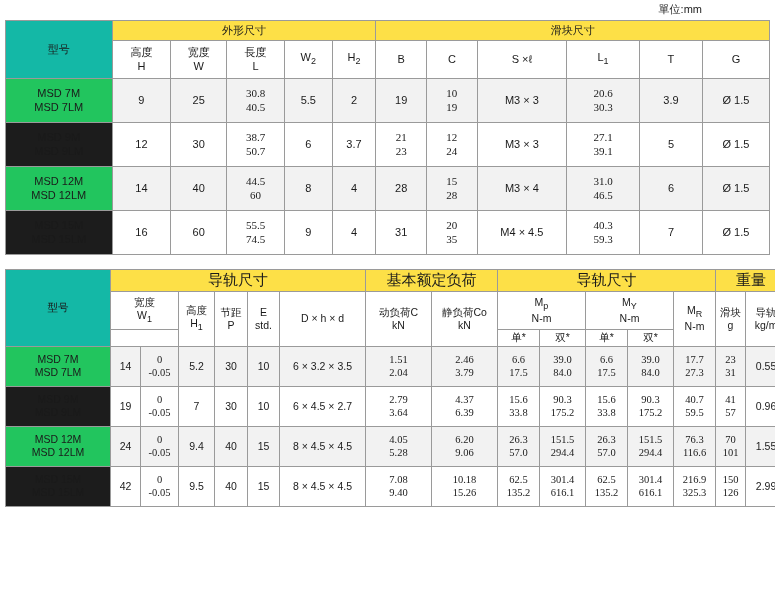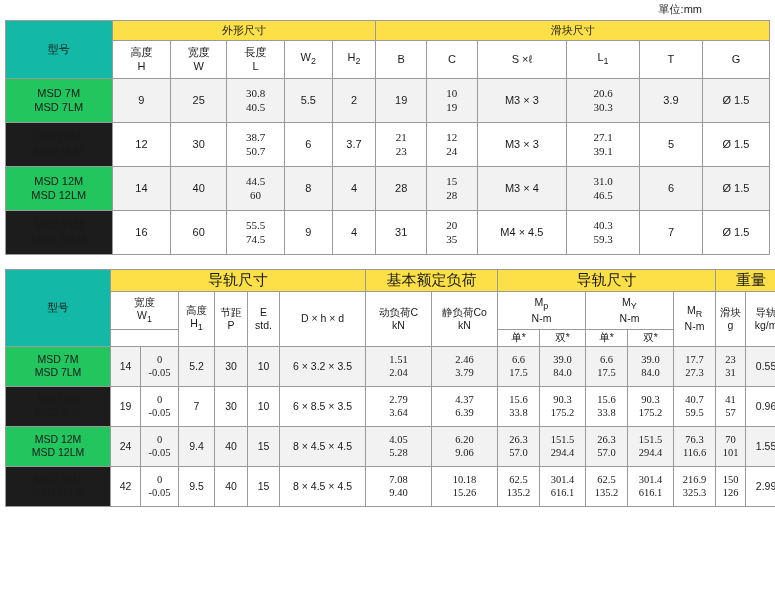--- a/index.html
+++ b/index.html
@@ -286,21 +286,21 @@
         <td class="data">0.55</td>
       </tr>
 
       <tr class="row-white">
         <td class="modelcell m-black">MSD 9M<br>MSD 9LM</td>
         <td class="data">19</td>
         <td class="data two-line">0<br>-0.05</td>
         <td class="data">7</td>
         <td class="data">30</td>
         <td class="data">10</td>
-        <td class="data">6 × 8.5 × 3.5</td>
+        <td class="data">6 × 4.5 × 2.7</td>
         <td class="data two-line">2.79<br>3.64</td>
         <td class="data two-line">4.37<br>6.39</td>
         <td class="data two-line">15.6<br>33.8</td>
         <td class="data two-line">90.3<br>175.2</td>
         <td class="data two-line">15.6<br>33.8</td>
         <td class="data two-line">90.3<br>175.2</td>
         <td class="data two-line">40.7<br>59.5</td>
         <td class="data two-line">41<br>57</td>
         <td class="data">0.96</td>
       </tr>

